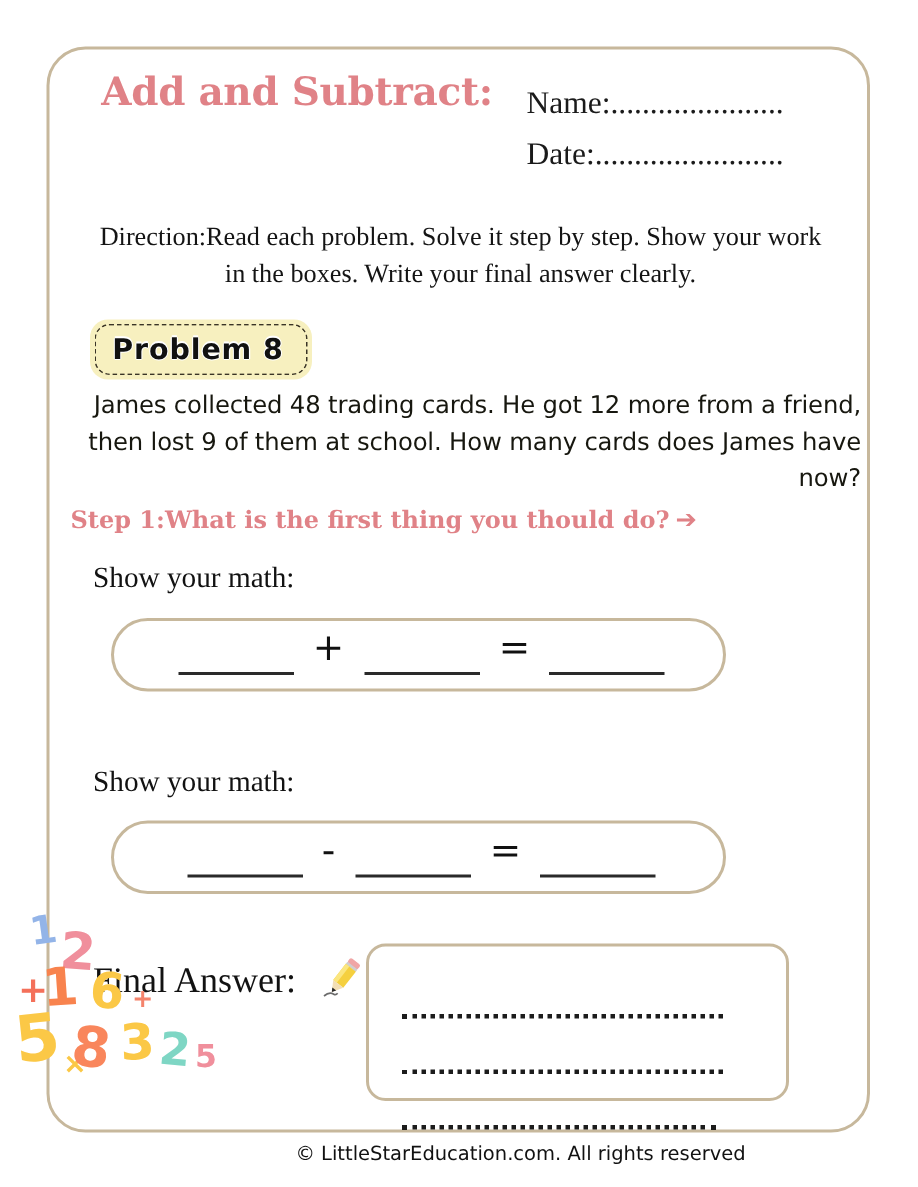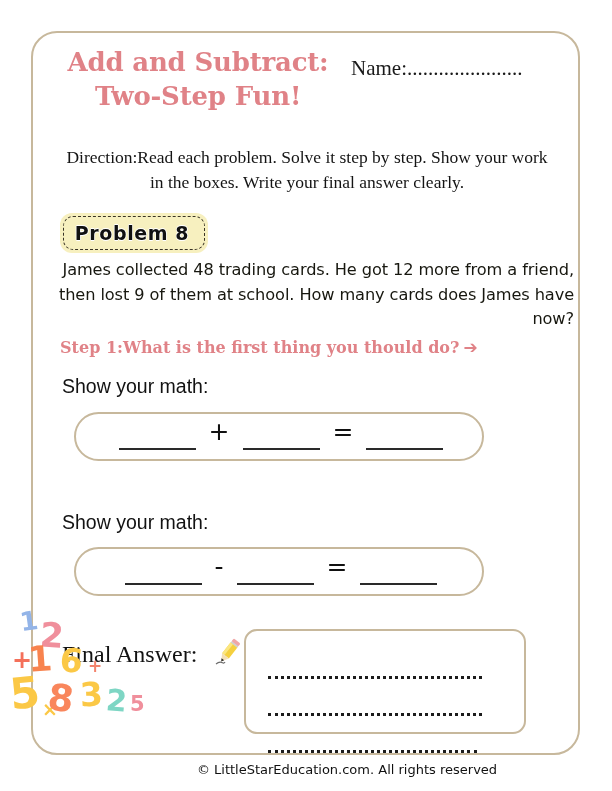--- a/index.html
+++ b/index.html
@@ -128,40 +128,40 @@
     font-family: "DejaVu Sans", sans-serif;
     font-size: 16.2px;
     line-height: 24.5px;
     color: #17170f;
     letter-spacing: -0.1px;
   }
 
   
   .step-prompt {
     position: absolute;
-    left: 27px;
+    left: 14px;
     font-family: "DejaVu Serif", serif;
     font-weight: bold;
     font-size: 16px;
     color: #e08287;
     white-space: nowrap;
     text-align: center;
   }
   .step-prompt .arrow {
     font-family: "DejaVu Sans", sans-serif;
     font-size: 17px;
     padding-left: 4px;
   }
   #step1-prompt { top: 304px; }
   #step2-prompt { top: 444px; }
 
   .show-math-label {
     position: absolute;
     left: 29px;
-    font-family: Liberation Sans, sans-serif;
+    font-family: Liberation Serif, serif;
     font-size: 19.5px;
     color: #121212;
     white-space: nowrap;
   }
   #show-math-1 { top: 342px; }
   #show-math-2 { top: 478px; }
 
   
   .equation-pill {
     position: absolute;
@@ -278,25 +278,25 @@
 </style>
 </head>
 <body>
 
 <div id="worksheet-frame">
 
   <div id="header-row">
 
     <div id="title-block">
       <div class="title-line">Add and Subtract:</div>
-      <div class="title-line">Two-Step Fun!</div>
     </div>
 
     <div id="namedate-block">
       <div class="namedate-line">Name:......................</div>
+      <div class="namedate-line">Date:........................</div>
     </div>
 
   </div>
 
   <div id="direction-text">Direction:Read each problem. Solve it step by step. Show your work in the boxes. Write your final answer clearly.</div>
 
   <div id="problem-badge">
     <div class="dash-ring"></div>
     <div id="problem-badge-label">Problem 8</div>
   </div>

